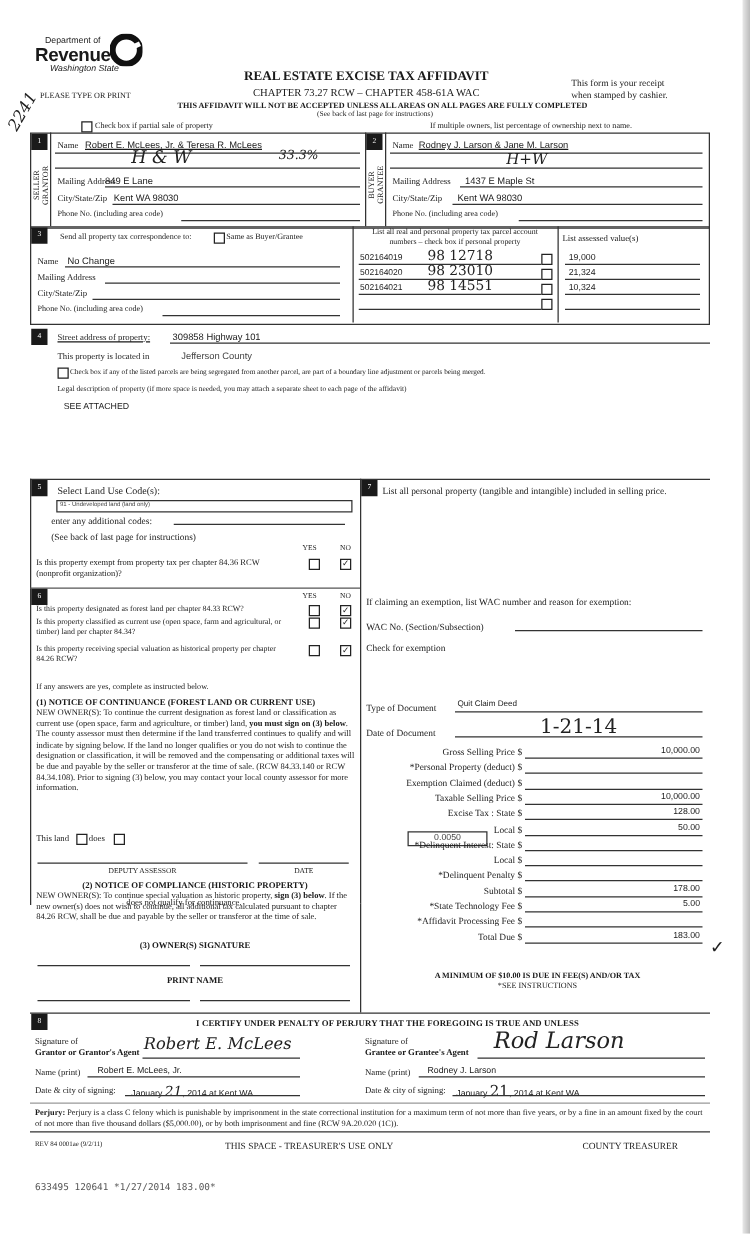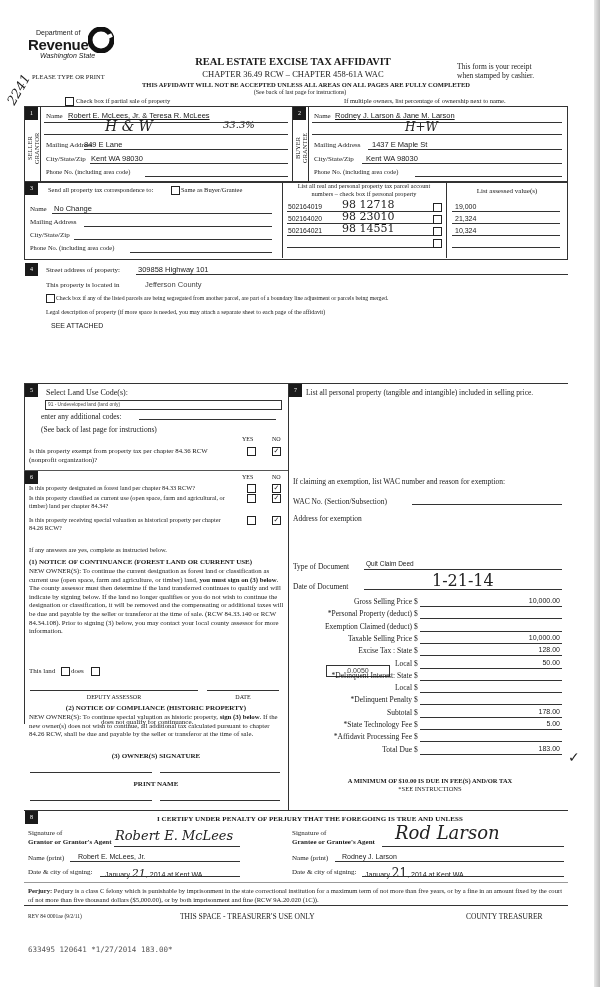--- a/index.html
+++ b/index.html
@@ -32,21 +32,21 @@
 
 <div class="abs sans" style="left:36px;top:29px;font-size:7px;">Department of</div>
 <div class="abs sans" style="left:28px;top:36px;font-size:15px;font-weight:bold;letter-spacing:-0.3px;">Revenue</div>
 <div class="abs sans" style="left:40px;top:52px;font-size:7px;font-style:italic;">Washington State</div>
 <svg class="abs" style="left:88px;top:27px;" width="26" height="26">
   <circle cx="13" cy="13" r="11" fill="none" stroke="#111" stroke-width="5"></circle>
   <path d="M13 13 L24 8" stroke="#fff" stroke-width="4"></path>
 </svg>
 
 <div class="abs serif" style="left:168px;top:56px;width:250px;text-align:center;font-size:10.5px;font-weight:bold;">REAL ESTATE EXCISE TAX AFFIDAVIT</div>
-<div class="abs serif" style="left:168px;top:69px;width:250px;text-align:center;font-size:8.5px;">CHAPTER 36.49 RCW – CHAPTER 458-61A WAC</div>
+<div class="abs serif" style="left:168px;top:69px;width:250px;text-align:center;font-size:8.5px;">CHAPTER 73.27 RCW – CHAPTER 458-61A WAC</div>
 <div class="abs serif" style="left:86px;top:81px;width:440px;text-align:center;font-size:6.5px;font-weight:bold;">THIS AFFIDAVIT WILL NOT BE ACCEPTED UNLESS ALL AREAS ON ALL PAGES ARE FULLY COMPLETED</div>
 <div class="abs serif" style="left:200px;top:89px;width:200px;text-align:center;font-size:6px;">(See back of last page for instructions)</div>
 <div class="abs serif" style="left:457px;top:62px;font-size:7.5px;">This form is your receipt</div>
 <div class="abs serif" style="left:457px;top:71px;font-size:7.5px;">when stamped by cashier.</div>
 <div class="abs serif" style="left:32px;top:73px;font-size:6.5px;">PLEASE TYPE OR PRINT</div>
 <div class="abs hand" style="left:2px;top:82px;font-size:13px;transform:rotate(-60deg);">2241</div>
 <div class="cb" style="left:65px;top:97px;"></div>
 <div class="abs serif" style="left:76px;top:97px;font-size:6.5px;">Check box if partial sale of property</div>
 <div class="abs serif" style="left:344px;top:97px;font-size:6.5px;">If multiple owners, list percentage of ownership next to name.</div>
 
@@ -100,21 +100,21 @@
 <div class="line" style="left:52px;top:213px;width:220px;"></div>
 <div class="abs lbl" style="left:30px;top:218px;">Mailing Address</div>
 <div class="line" style="left:84px;top:226px;width:188px;"></div>
 <div class="abs lbl" style="left:30px;top:231px;">City/State/Zip</div>
 <div class="line" style="left:74px;top:239px;width:198px;"></div>
 <div class="abs lbl" style="left:30px;top:244px;font-size:6.5px;">Phone No. (including area code)</div>
 <div class="line" style="left:130px;top:252px;width:142px;"></div>
 
 <div class="abs lbl" style="left:284px;top:182px;width:160px;text-align:center;font-size:6.3px;">List all real and personal property tax parcel account</div>
 <div class="abs lbl" style="left:284px;top:190px;width:160px;text-align:center;font-size:6.3px;">numbers – check box if personal property</div>
-<div class="abs lbl" style="left:450px;top:187px;width:114px;text-align:center;font-size:7px;">List assessed value(s)</div>
+<div class="abs lbl" style="left:450px;top:187px;width:114px;font-size:7px;">List assessed value(s)</div>
 
 <div id="parcel-rows">
     <div class="abs fill" style="left:288px;top:203px;font-size:6.8px;">502164019</div>
        <div class="abs hand" style="left:342px;top:198px;font-size:11px;font-style:normal;">98 12718</div>
        <div class="line" style="left:287px;top:211px;width:146px;"></div>
        <div class="cb" style="left:433px;top:203px;"></div>
        <div class="abs fill" style="left:455px;top:203px;font-size:7px;">19,000</div>
        <div class="line" style="left:452px;top:211px;width:108px;"></div>
     <div class="abs fill" style="left:288px;top:215px;font-size:6.8px;">502164020</div>
        <div class="abs hand" style="left:342px;top:210px;font-size:11px;font-style:normal;">98 23010</div>
@@ -130,21 +130,21 @@
        <div class="line" style="left:452px;top:235px;width:108px;"></div>
     <div class="abs fill" style="left:288px;top:239px;font-size:6.8px;"></div>
        <div class="abs hand" style="left:342px;top:234px;font-size:11px;font-style:normal;"></div>
        <div class="line" style="left:287px;top:247px;width:146px;"></div>
        <div class="cb" style="left:433px;top:239px;"></div>
        <div class="abs fill" style="left:455px;top:239px;font-size:7px;"></div>
        <div class="line" style="left:452px;top:247px;width:108px;"></div>
   </div>
 
 <div class="badge" style="left:25px;top:263px;">4</div>
-<div class="abs lbl" style="left:46px;top:266px;">Street address of property:</div>
+<div class="abs lbl" style="left:46px;top:266px;text-decoration:underline;">Street address of property:</div>
 <div class="abs fill" style="left:138px;top:265px;">309858 Highway 101</div>
 <div class="line" style="left:136px;top:274px;width:432px;"></div>
 <div class="abs lbl" style="left:46px;top:281px;">This property is located in</div>
 <div class="abs sans" style="left:145px;top:280px;font-size:7.5px;color:#444;">Jefferson County</div>
 <div class="cb" style="left:46px;top:294px;"></div>
 <div class="abs lbl" style="left:56px;top:295px;font-size:5.8px;">Check box if any of the listed parcels are being segregated from another parcel, are part of a boundary line adjustment or parcels being merged.</div>
 <div class="abs lbl" style="left:46px;top:309px;font-size:6px;">Legal description of property (if more space is needed, you may attach a separate sheet to each page of the affidavit)</div>
 <div class="abs sans" style="left:51px;top:322px;font-size:7px;">SEE ATTACHED</div>
 
 <div class="box" style="left:24px;top:383px;width:263px;height:340px;border-right:none;border-bottom:none;"></div>
@@ -199,21 +199,21 @@
 <div class="abs serif" style="left:24px;top:780px;width:264px;text-align:center;font-size:7px;font-weight:bold;">PRINT NAME</div>
 <div class="line" style="left:30px;top:800px;width:122px;"></div>
 <div class="line" style="left:160px;top:800px;width:120px;"></div>
 <div class="abs" style="left:288px;top:723px;width:1px;height:87px;background:#333;"></div>
 
 <div class="badge" style="left:289px;top:384px;">7</div>
 <div class="abs serif" style="left:306px;top:387px;width:260px;font-size:7.5px;line-height:11px;">List all  personal property (tangible and intangible) included in selling price.</div>
 <div class="abs serif" style="left:293px;top:477px;font-size:7.5px;">If claiming an exemption, list WAC number and reason for exemption:</div>
 <div class="abs serif" style="left:293px;top:497px;font-size:7.5px;">WAC No. (Section/Subsection)</div>
 <div class="line" style="left:412px;top:504px;width:150px;"></div>
-<div class="abs serif" style="left:293px;top:514px;font-size:7.5px;">Address for exemption</div>
+<div class="abs serif" style="left:293px;top:514px;font-size:7.5px;">Check for exemption</div>
 <div class="abs serif" style="left:293px;top:562px;font-size:7.5px;">Type of Document</div>
 <div class="abs sans" style="left:366px;top:560px;font-size:6.5px;">Quit Claim Deed</div>
 <div class="line" style="left:364px;top:569px;width:198px;"></div>
 <div class="abs serif" style="left:293px;top:582px;font-size:7.5px;">Date of Document</div>
 <div class="abs hand" style="left:432px;top:571px;font-size:16px;font-style:normal;">1-21-14</div>
 <div class="line" style="left:364px;top:589px;width:198px;"></div>
 
 <div class="abs sans" style="left:326px;top:665px;width:62px;height:10px;border:1px solid #333;font-size:7px;line-height:10px;text-align:center;color:#444;">0.0050</div>
 <div id="money-rows">
     <div class="money-row" style="top:597px;">

